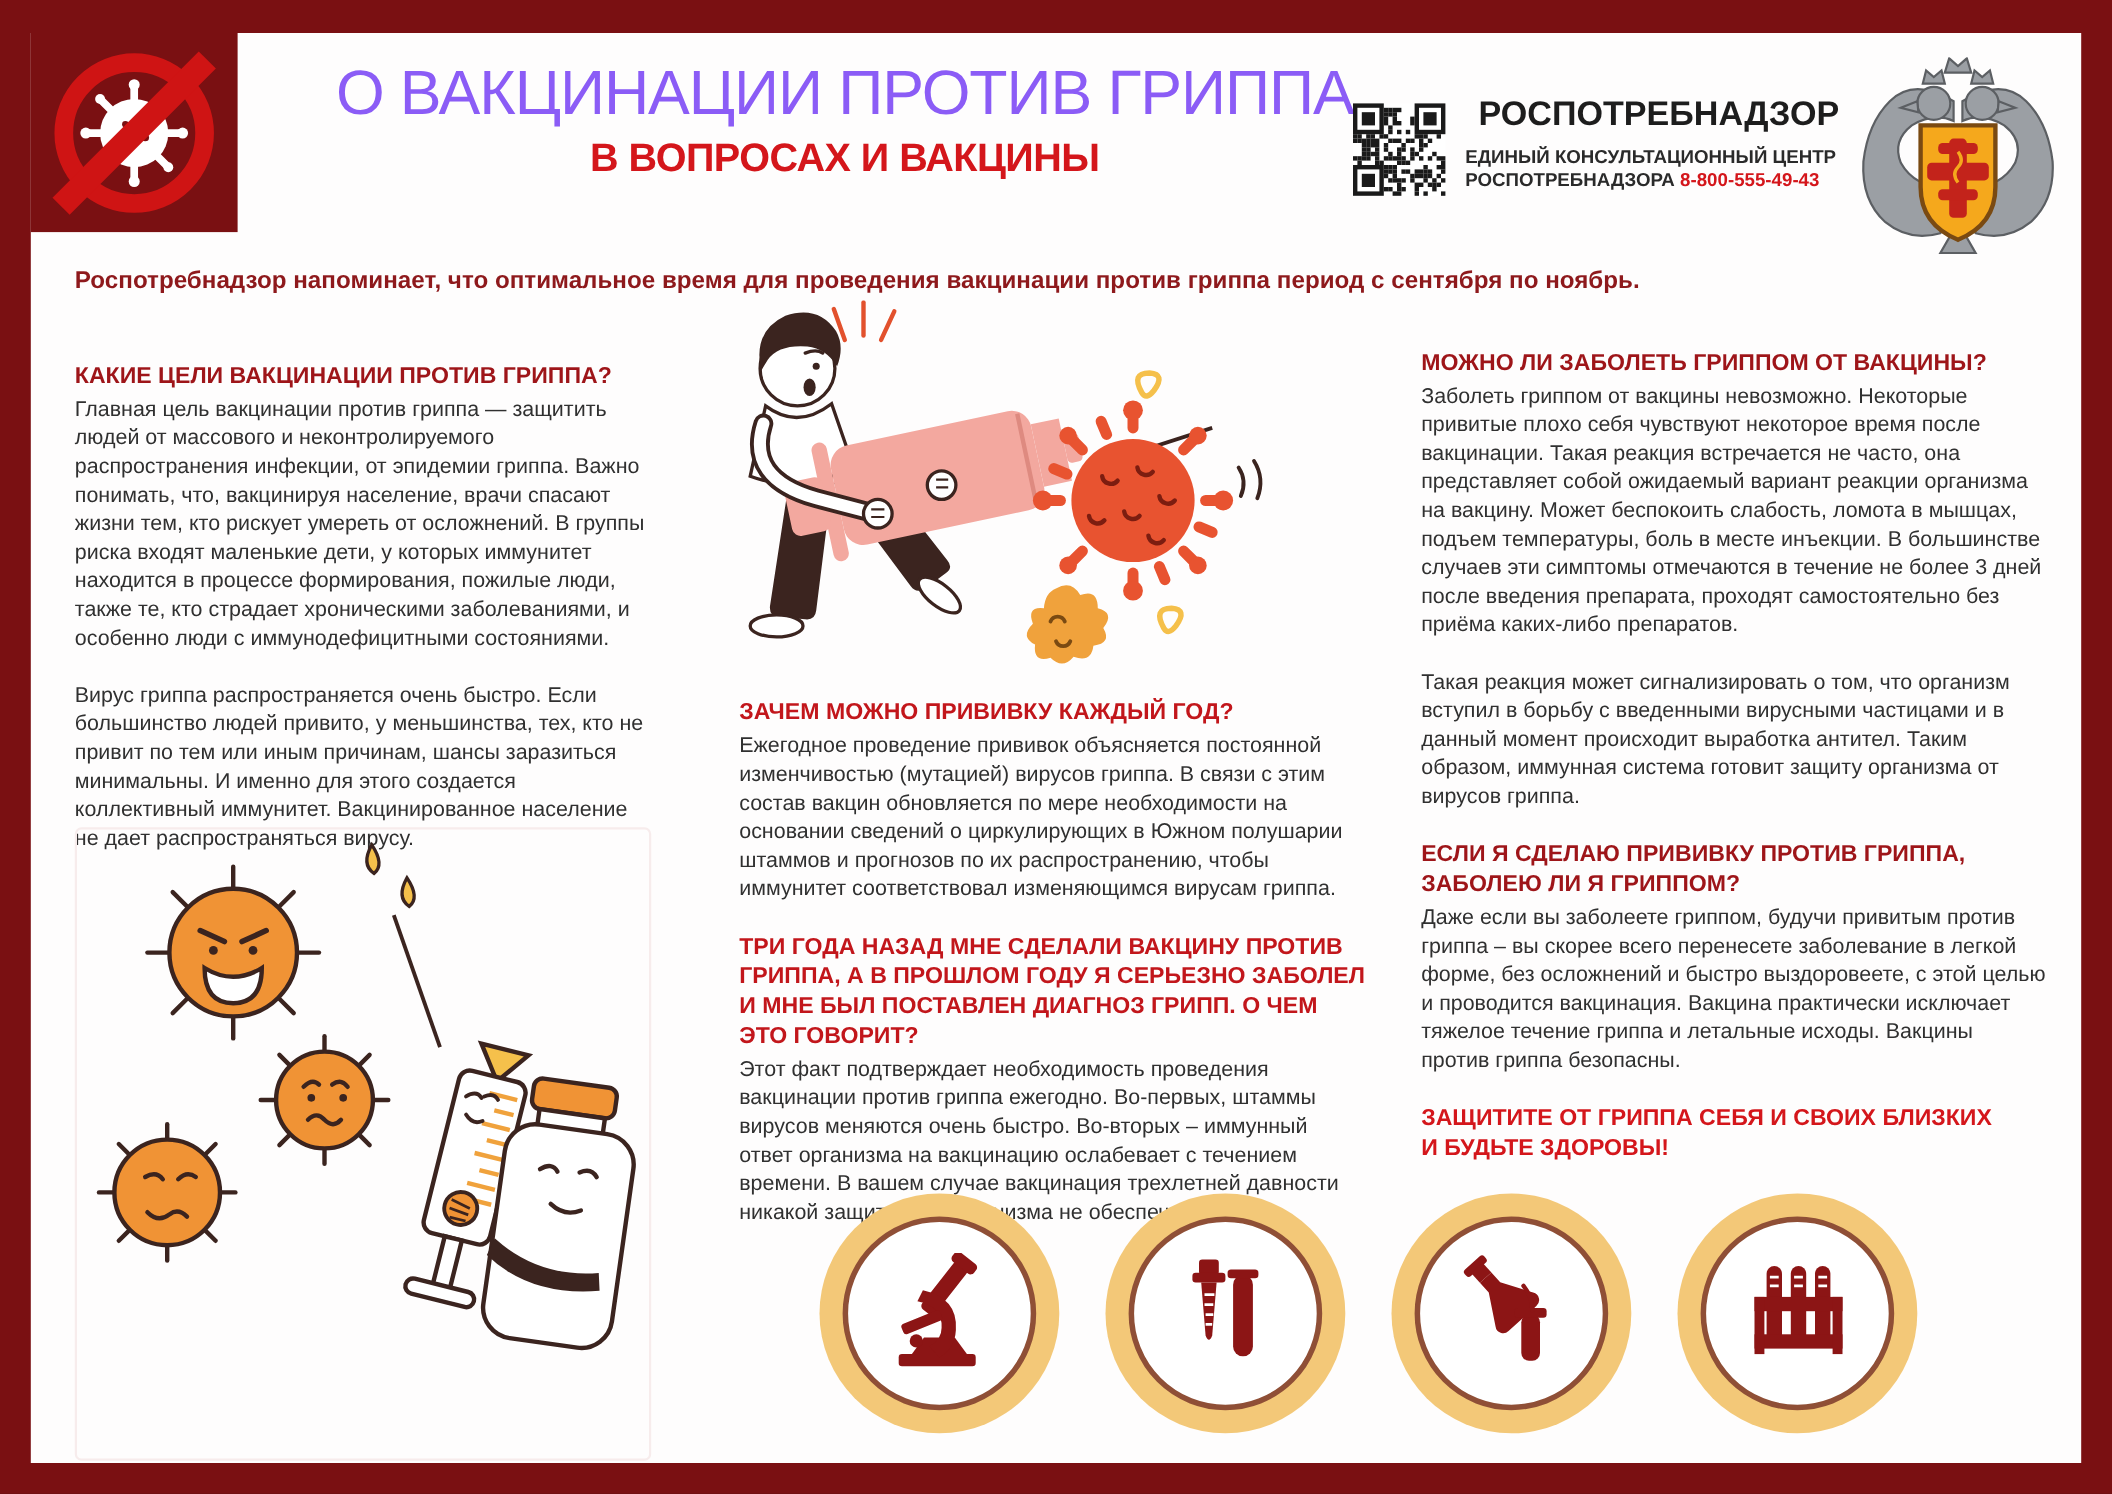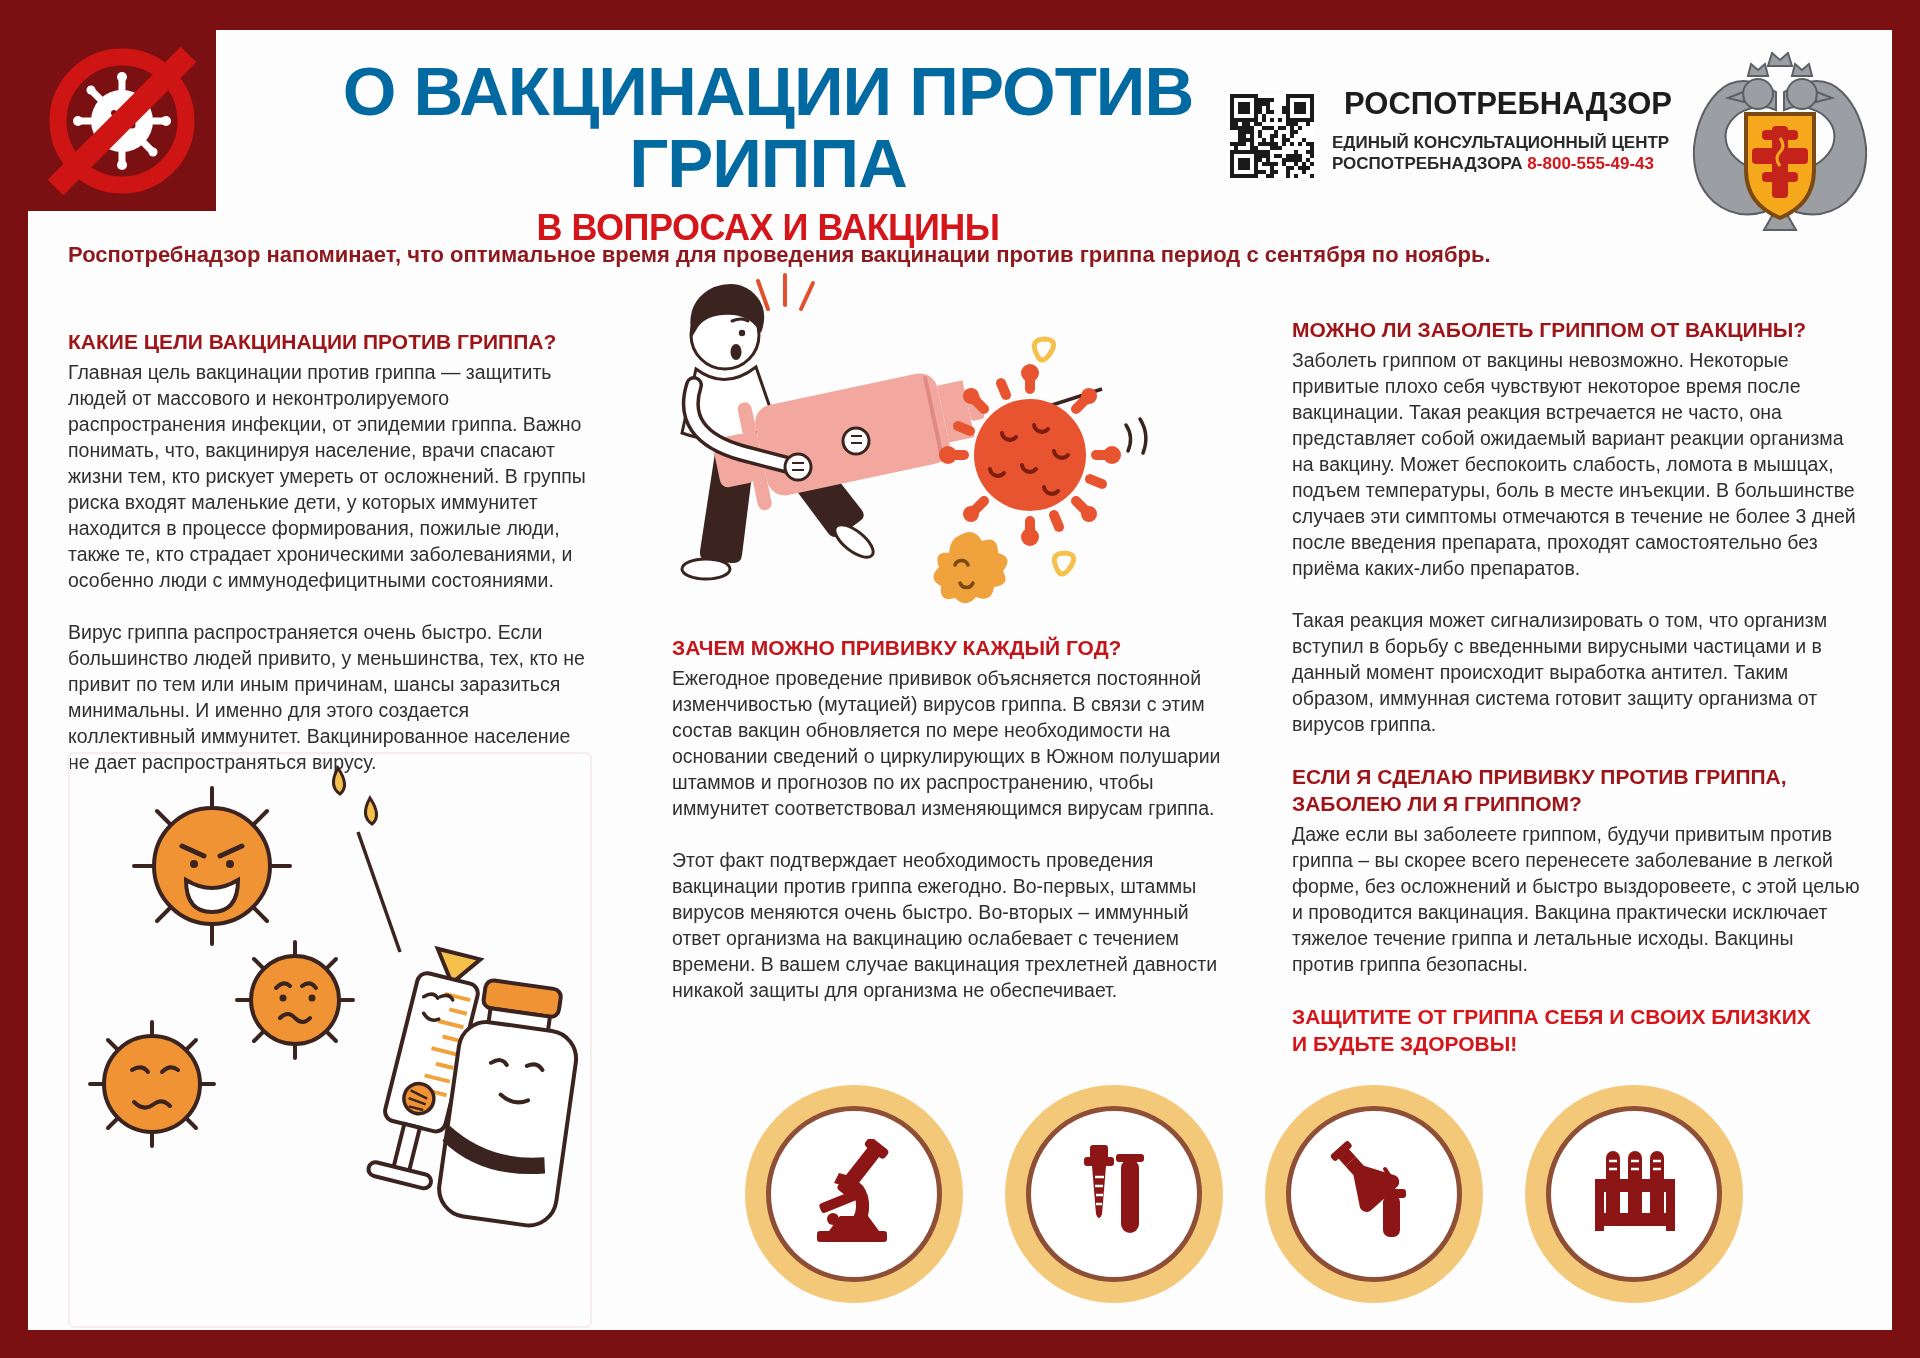--- a/index.html
+++ b/index.html
@@ -6,21 +6,21 @@
   .poster{position:relative;width:1920px;height:1358px;background:#7a1012;overflow:hidden;
           font-family:"Liberation Sans",sans-serif;}
   .sheet{position:absolute;left:28px;top:30px;width:1864px;height:1300px;background:#fefdfd;}
 
   
   .corner-badge{position:absolute;left:0;top:0;width:188px;height:181px;background:#7a1012;
                 display:flex;align-items:center;justify-content:center;}
 
   
   .title-wrap{position:absolute;left:180px;top:26px;width:1120px;text-align:center;}
-  .title{font-size:69px;font-weight:bold;color:#0369a1;letter-spacing:-1px;line-height:1.05;}
+  .title{font-size:57px;font-weight:normal;color:#8b5cf6;letter-spacing:-1px;line-height:1.05;}
   .subtitle{font-size:36px;font-weight:bold;color:#d4161b;letter-spacing:-0.5px;margin-top:6px;}
 
   .qr{position:absolute;left:1202px;top:64px;width:84px;height:84px;background:#fff;}
   .qr i{position:absolute;width:4px;height:4px;background:#1a1a1a;}
   .qf{position:absolute;width:28px;height:28px;border:4px solid #1a1a1a;box-sizing:border-box;}
   .qf::after{content:"";position:absolute;inset:4px;background:#1a1a1a;}
   .qf.tl{left:0;top:0}.qf.tr{right:0;top:0}.qf.bl{left:0;bottom:0}
 
   .contact{position:absolute;left:1304px;top:56px;width:340px;}
   .agency{font-size:31px;font-weight:bold;color:#1d1d1d;letter-spacing:0;text-align:right;}
@@ -366,20 +366,21 @@
           <path d="M330,310 a7,7 0 0 0 13,0"></path>
       </g>
 
       <path d="M408,84 q-10,-18 7,-18 q15,1 4,16 q-7,9 -11,2" fill="none" stroke="#f5c04b" stroke-width="5" stroke-linecap="round"></path>
       <path d="M428,298 q-10,-18 7,-18 q15,1 4,16 q-7,9 -11,2" fill="none" stroke="#f5c04b" stroke-width="5" stroke-linecap="round"></path>
     </svg>
 
     <div class="col col-mid">
       <div class="qh bright">ЗАЧЕМ МОЖНО ПРИВИВКУ КАЖДЫЙ ГОД?</div>
       <p>Ежегодное проведение прививок объясняется постоянной изменчивостью (мутацией) вирусов гриппа. В связи с этим состав вакцин обновляется по мере необходимости на основании сведений о циркулирующих в Южном полушарии штаммов и прогнозов по их распространению, чтобы иммунитет соответствовал изменяющимся вирусам гриппа.</p>
+      <div class="qh bright">ТРИ ГОДА НАЗАД МНЕ СДЕЛАЛИ ВАКЦИНУ ПРОТИВ ГРИППА, А В ПРОШЛОМ ГОДУ Я СЕРЬЕЗНО ЗАБОЛЕЛ И МНЕ БЫЛ ПОСТАВЛЕН ДИАГНОЗ ГРИПП. О ЧЕМ ЭТО ГОВОРИТ?</div>
       <p>Этот факт подтверждает необходимость проведения вакцинации против гриппа ежегодно. Во-первых, штаммы вирусов меняются очень быстро. Во-вторых – иммунный ответ организма на вакцинацию ослабевает с течением времени. В вашем случае вакцинация трехлетней давности никакой защиты для организма не обеспечивает.</p>
     </div>
 
     <div class="col col-right">
       <div class="qh">МОЖНО ЛИ ЗАБОЛЕТЬ ГРИППОМ ОТ ВАКЦИНЫ?</div>
       <p>Заболеть гриппом от вакцины невозможно. Некоторые привитые плохо себя чувствуют некоторое время после вакцинации. Такая реакция встречается не часто, она представляет собой ожидаемый вариант реакции организма на вакцину. Может беспокоить слабость, ломота в мышцах, подъем температуры, боль в месте инъекции. В большинстве случаев эти симптомы отмечаются в течение не более 3 дней после введения препарата, проходят самостоятельно без приёма каких-либо препаратов.</p>
       <p>Такая реакция может сигнализировать о том, что организм вступил в борьбу с введенными вирусными частицами и в данный момент происходит выработка антител. Таким образом, иммунная система готовит защиту организма от вирусов гриппа.</p>
       <div class="qh">ЕСЛИ Я СДЕЛАЮ ПРИВИВКУ ПРОТИВ ГРИППА, ЗАБОЛЕЮ ЛИ Я ГРИППОМ?</div>
       <p>Даже если вы заболеете гриппом, будучи привитым против гриппа – вы скорее всего перенесете заболевание в легкой форме, без осложнений и быстро выздоровеете, с этой целью и проводится вакцинация. Вакцина практически исключает тяжелое течение гриппа и летальные исходы. Вакцины против гриппа безопасны.</p>
       <div class="closing">

